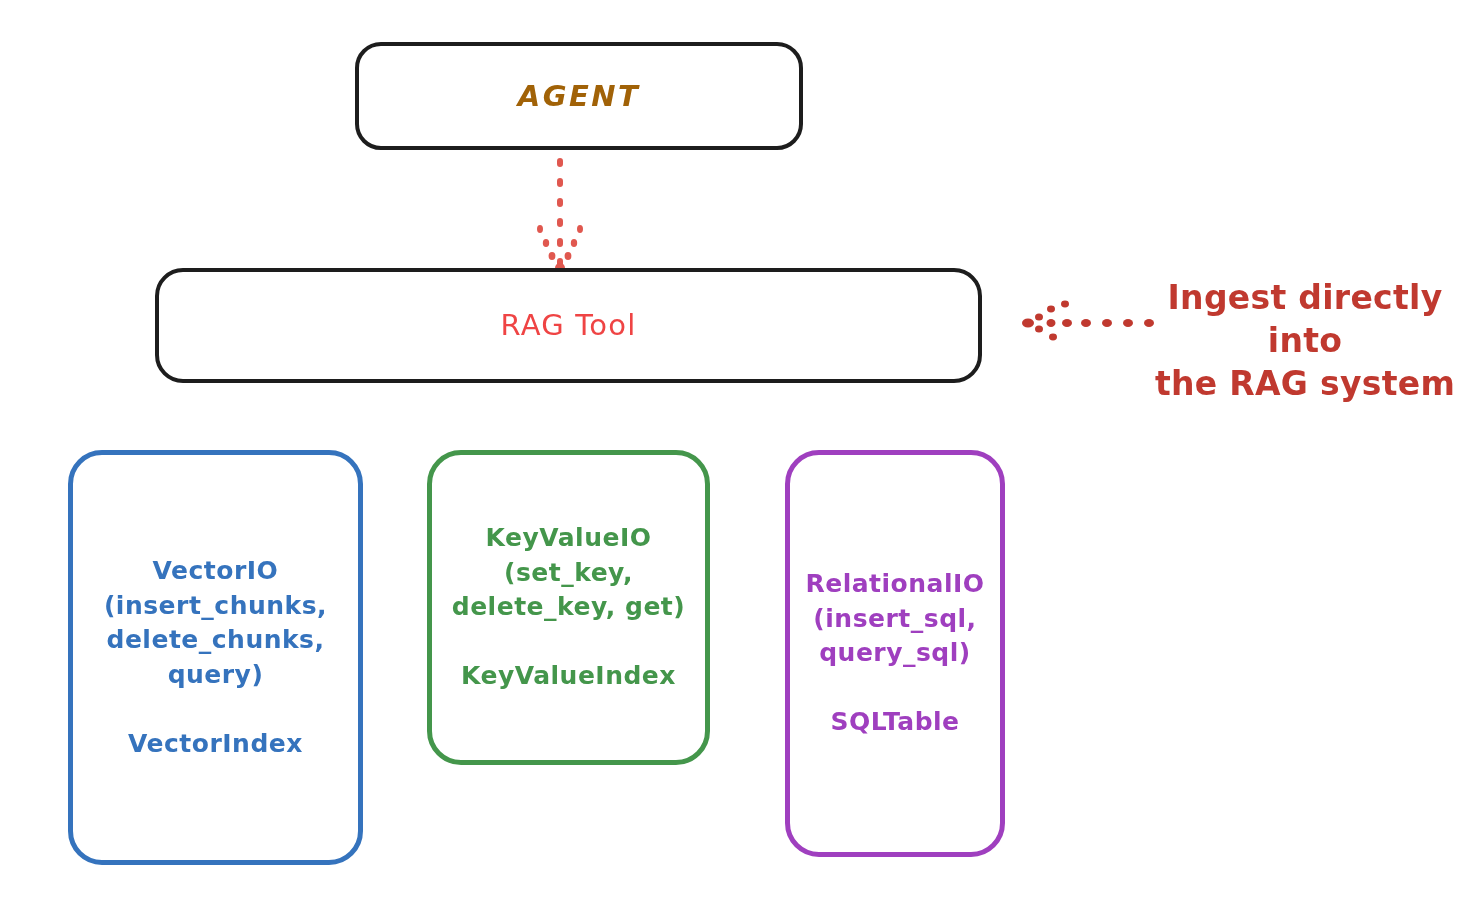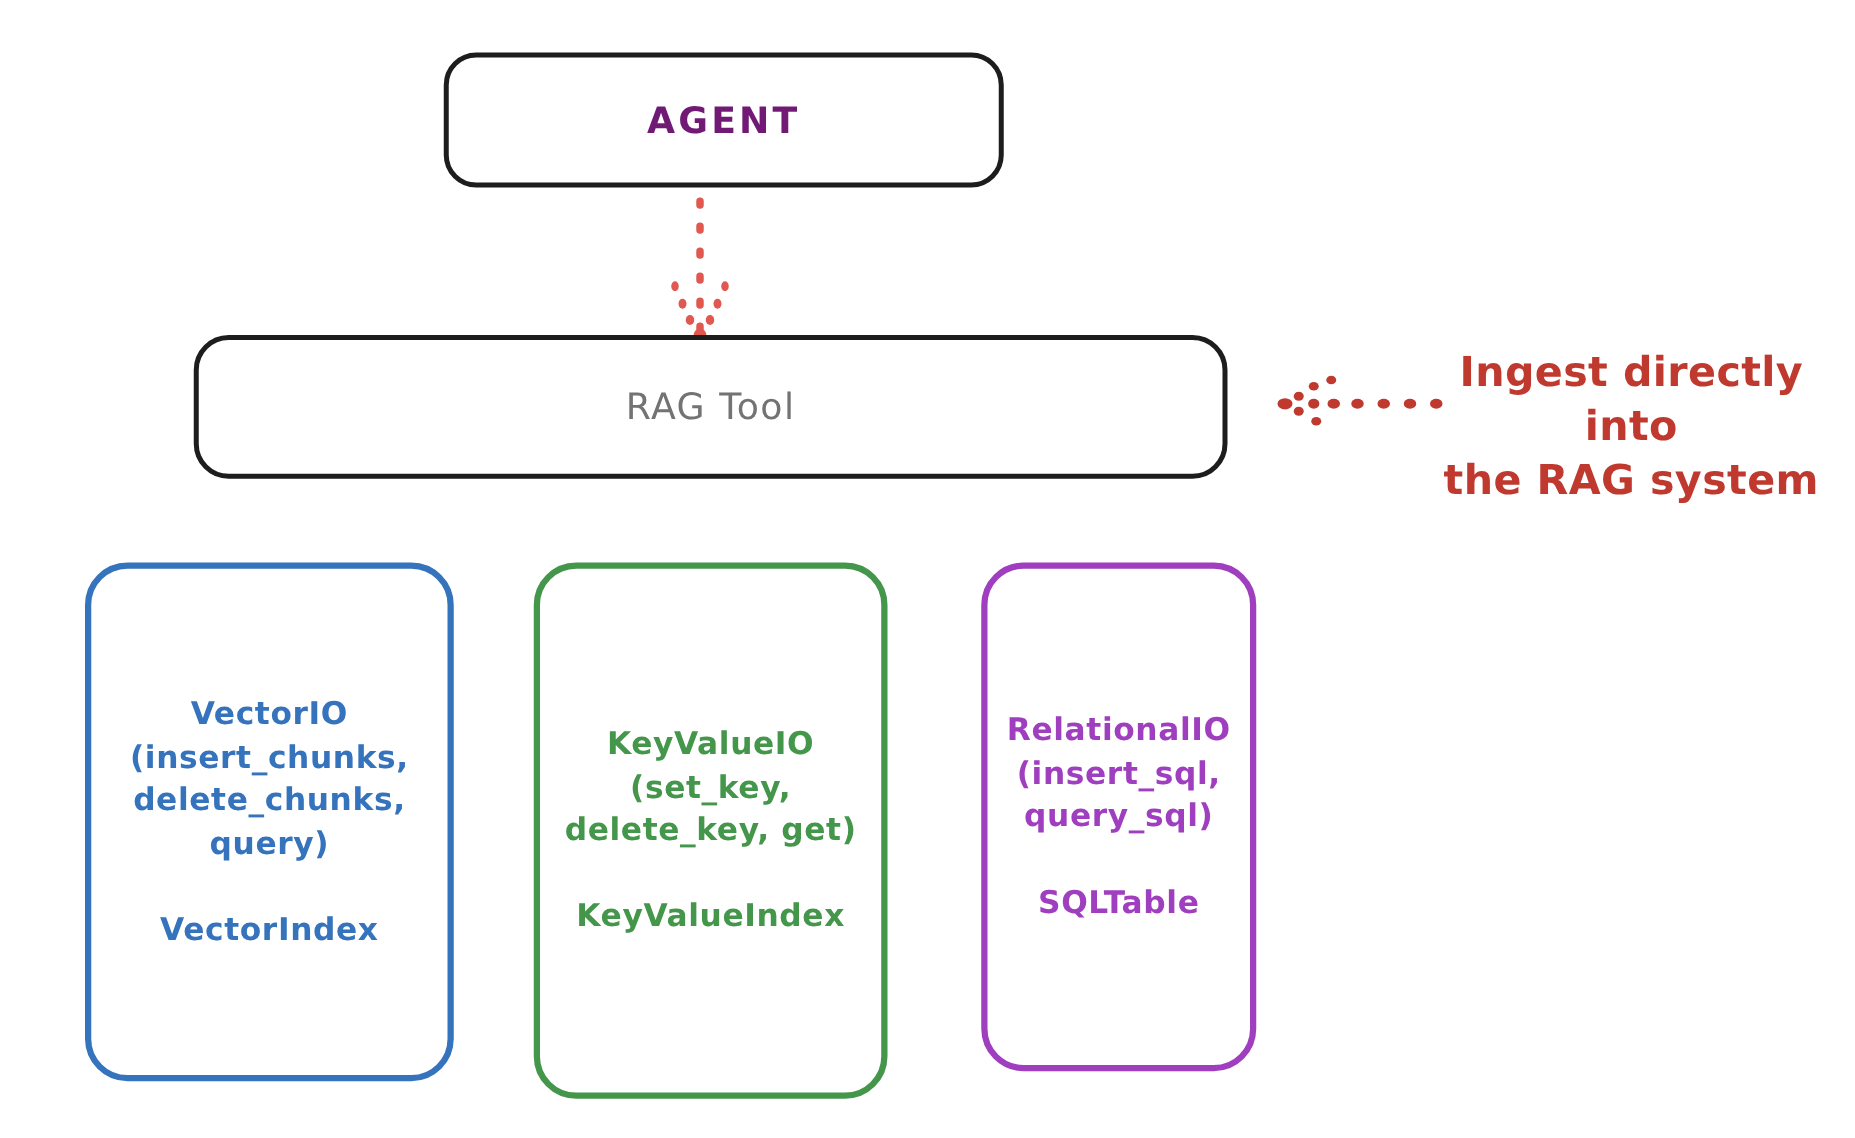--- a/index.html
+++ b/index.html
@@ -43,40 +43,41 @@
   #agent-node {
     left: 355px;
     top: 42px;
     width: 448px;
     height: 108px;
     border: 4px solid #1d1d1d;
     border-radius: 26px;
   }
   #agent-node .node-label {
     font-family: "DejaVu Sans", sans-serif;
+    font-style: italic;
     font-weight: 700;
     font-size: 29px;
-    color: #701a75;
+    color: #a16207;
     letter-spacing: 2.5px;
   }
 
   
   #rag-tool-node {
     left: 155px;
     top: 268px;
     width: 827px;
     height: 115px;
     border: 4px solid #1d1d1d;
     border-radius: 28px;
   }
   #rag-tool-node .node-label {
     font-family: "DejaVu Sans", sans-serif;
     font-weight: 400;
     font-size: 29px;
-    color: #737373;
+    color: #ef4444;
     letter-spacing: 1.2px;
   }
 
   
   .io-node {
     border-width: 5px;
     border-style: solid;
     border-radius: 34px;
   }
   .io-node .node-label {
@@ -91,21 +92,21 @@
     width: 295px;
     height: 415px;
     border-color: #3573bd;
   }
   #vector-io-node .node-label { color: #3573bd; }
 
   #keyvalue-io-node {
     left: 427px;
     top: 450px;
     width: 283px;
-    height: 429px;
+    height: 315px;
     border-color: #44964b;
   }
   #keyvalue-io-node .node-label { color: #44964b; }
 
   #relational-io-node {
     left: 785px;
     top: 450px;
     width: 220px;
     height: 407px;
     border-color: #9f3fbf;

